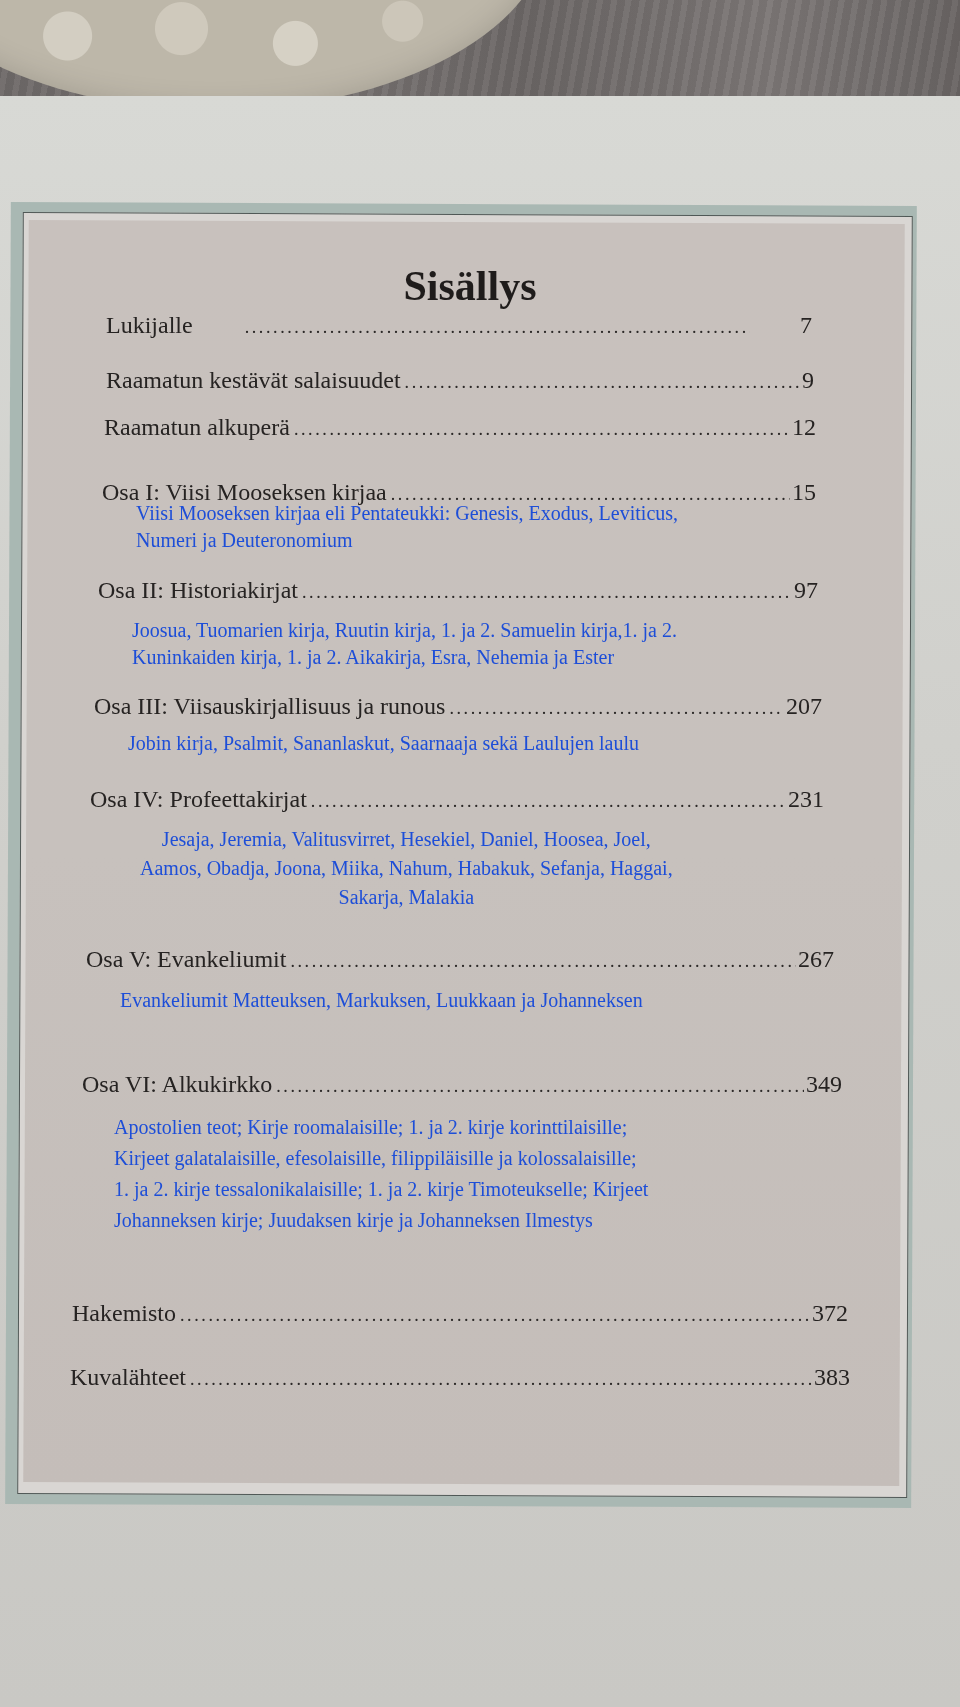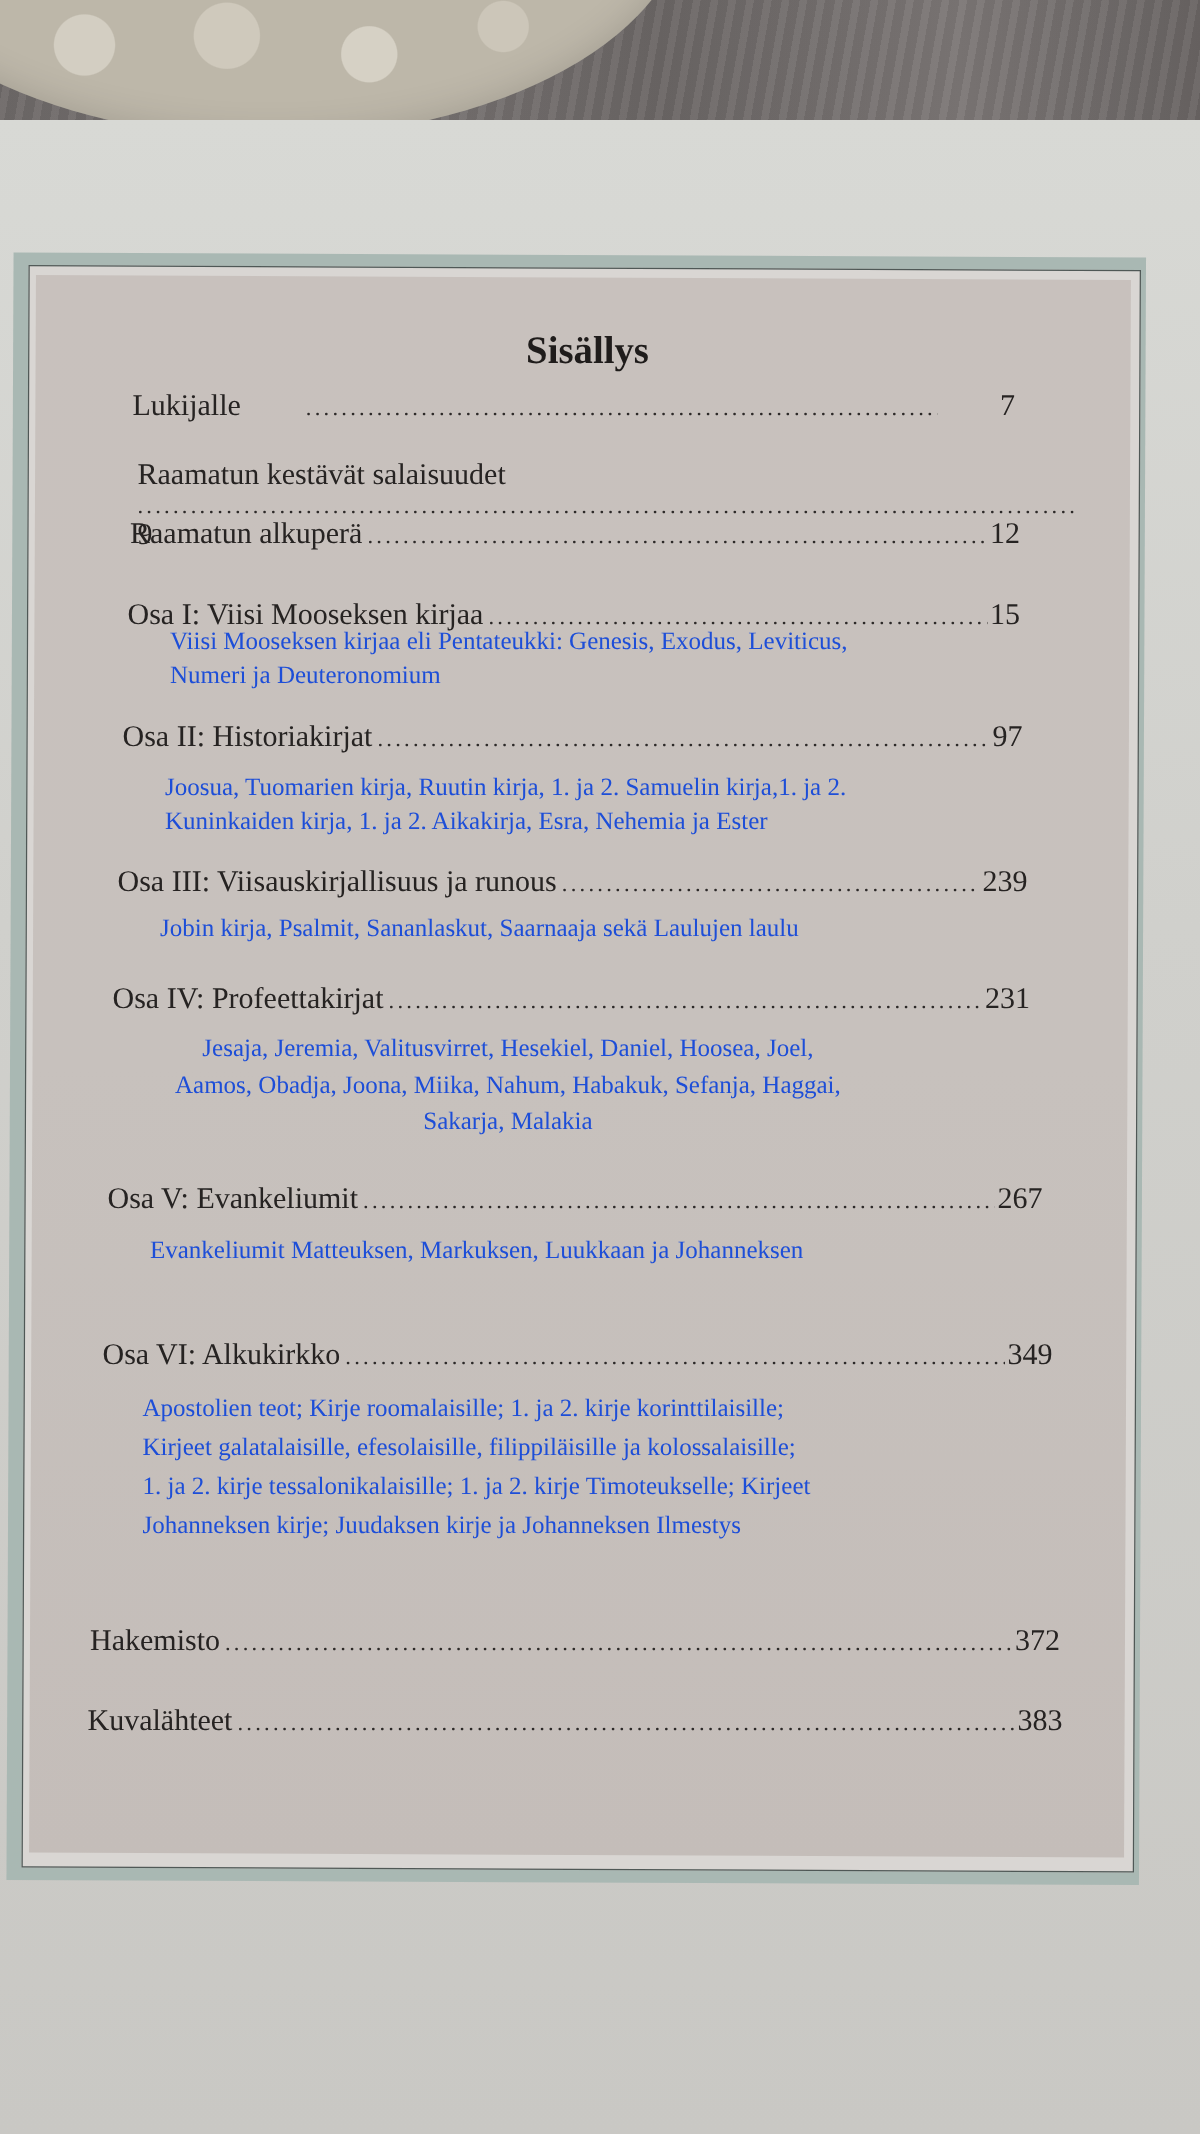--- a/index.html
+++ b/index.html
@@ -80,21 +80,21 @@
       width: 960px; height: 1707px;
       color: #262322;
     }
     .title {
       position: absolute;
       left: 0; width: 940px;
       top: 262px;
       text-align: center;
       font-family: "Liberation Serif", serif;
       font-weight: bold;
-      font-size: 31px;
+      font-size: 42px;
       color: #1f1c1b;
     }
     .entry {
       position: absolute;
       display: flex;
       align-items: baseline;
       font-size: 24px;
       white-space: nowrap;
     }
     .entry .label { flex: 0 0 auto; }
@@ -130,21 +130,21 @@
 
   <div class="toc">
     <div class="title">Sisällys</div>
 
     <div class="entry" style="left:106px; top:312px; width:706px;gap:48px;">
       <span class="label">Lukijalle</span>
       <span class="dots">..........................................................................................................</span>
       <span class="page-num">7</span>
     </div>
 
-    <div class="entry" style="left:106px; top:367px; width:708px;flex-direction:column;">
+    <div class="entry" style="left:106px; top:367px; width:708px;">
       <span class="label">Raamatun kestävät salaisuudet</span>
       <span class="dots">..........................................................................................................</span>
       <span class="page-num">9</span>
     </div>
 
     <div class="entry" style="left:104px; top:414px; width:712px;">
       <span class="label">Raamatun alkuperä</span>
       <span class="dots">..........................................................................................................</span>
       <span class="page-num">12</span>
     </div>
@@ -165,21 +165,21 @@
       <span class="page-num">97</span>
     </div>
     <div class="desc" style="left:132px; top:617px;">
       <div>Joosua, Tuomarien kirja, Ruutin kirja, 1. ja 2. Samuelin kirja,1. ja 2.</div>
       <div>Kuninkaiden kirja, 1. ja 2. Aikakirja, Esra, Nehemia ja Ester</div>
     </div>
 
     <div class="entry" style="left:94px; top:693px; width:728px;">
       <span class="label">Osa III: Viisauskirjallisuus ja runous</span>
       <span class="dots">..........................................................................................................</span>
-      <span class="page-num">239</span>
+      <span class="page-num">207</span>
     </div>
     <div class="desc" style="left:128px; top:730px;">
       <div>Jobin kirja, Psalmit, Sananlaskut, Saarnaaja sekä Laulujen laulu</div>
     </div>
 
     <div class="entry" style="left:90px; top:786px; width:734px;">
       <span class="label">Osa IV: Profeettakirjat</span>
       <span class="dots">..........................................................................................................</span>
       <span class="page-num">231</span>
     </div>

